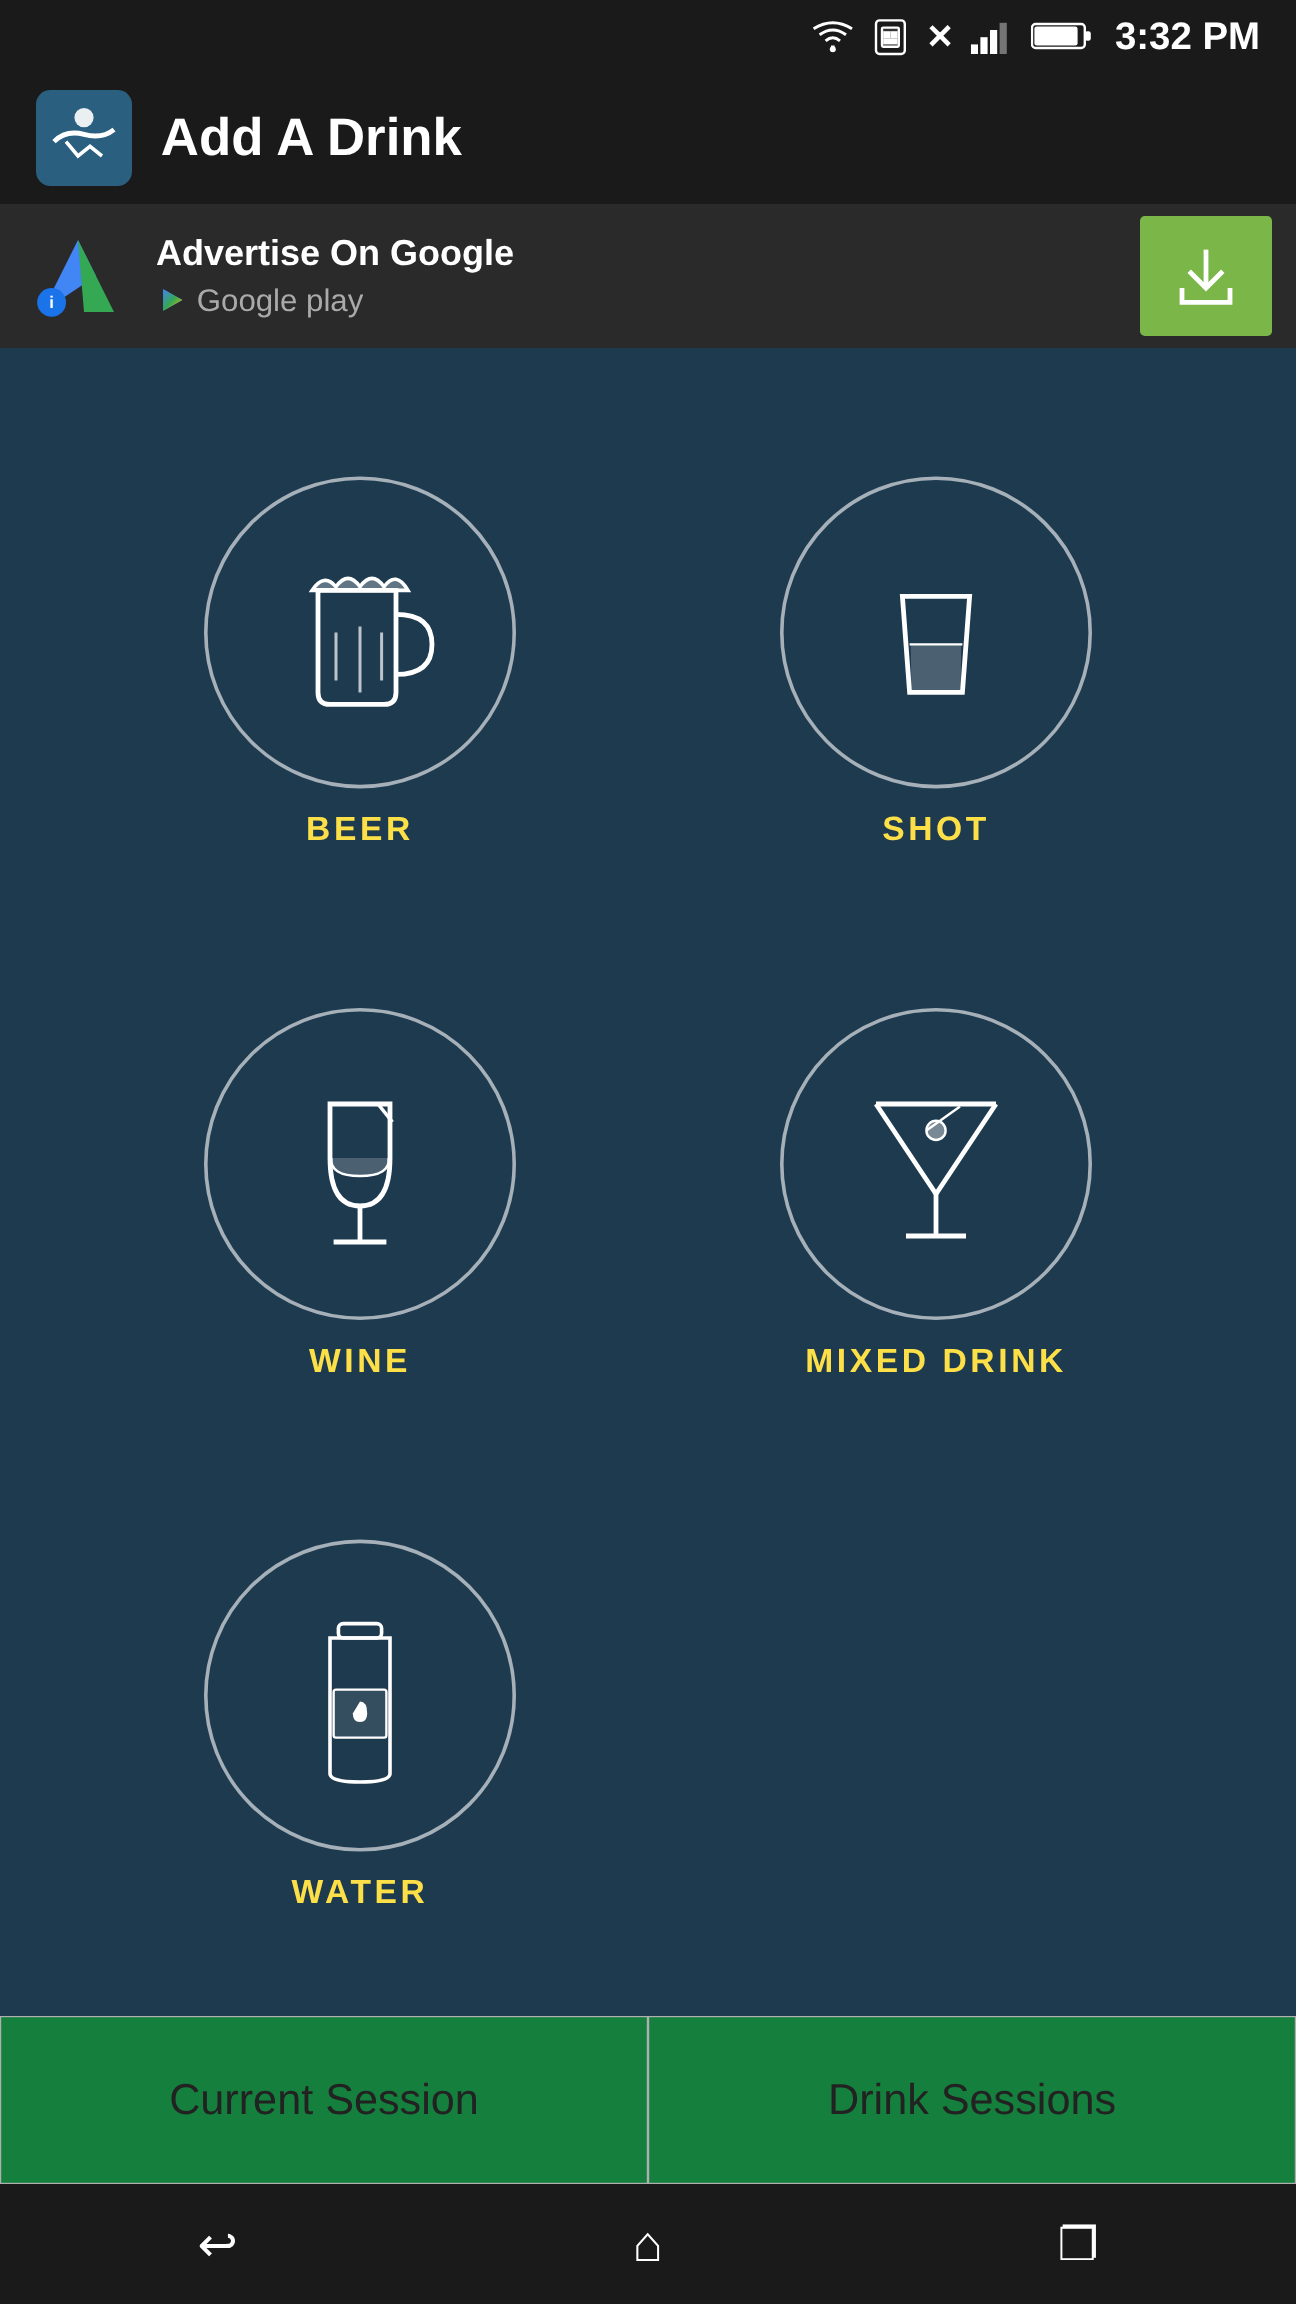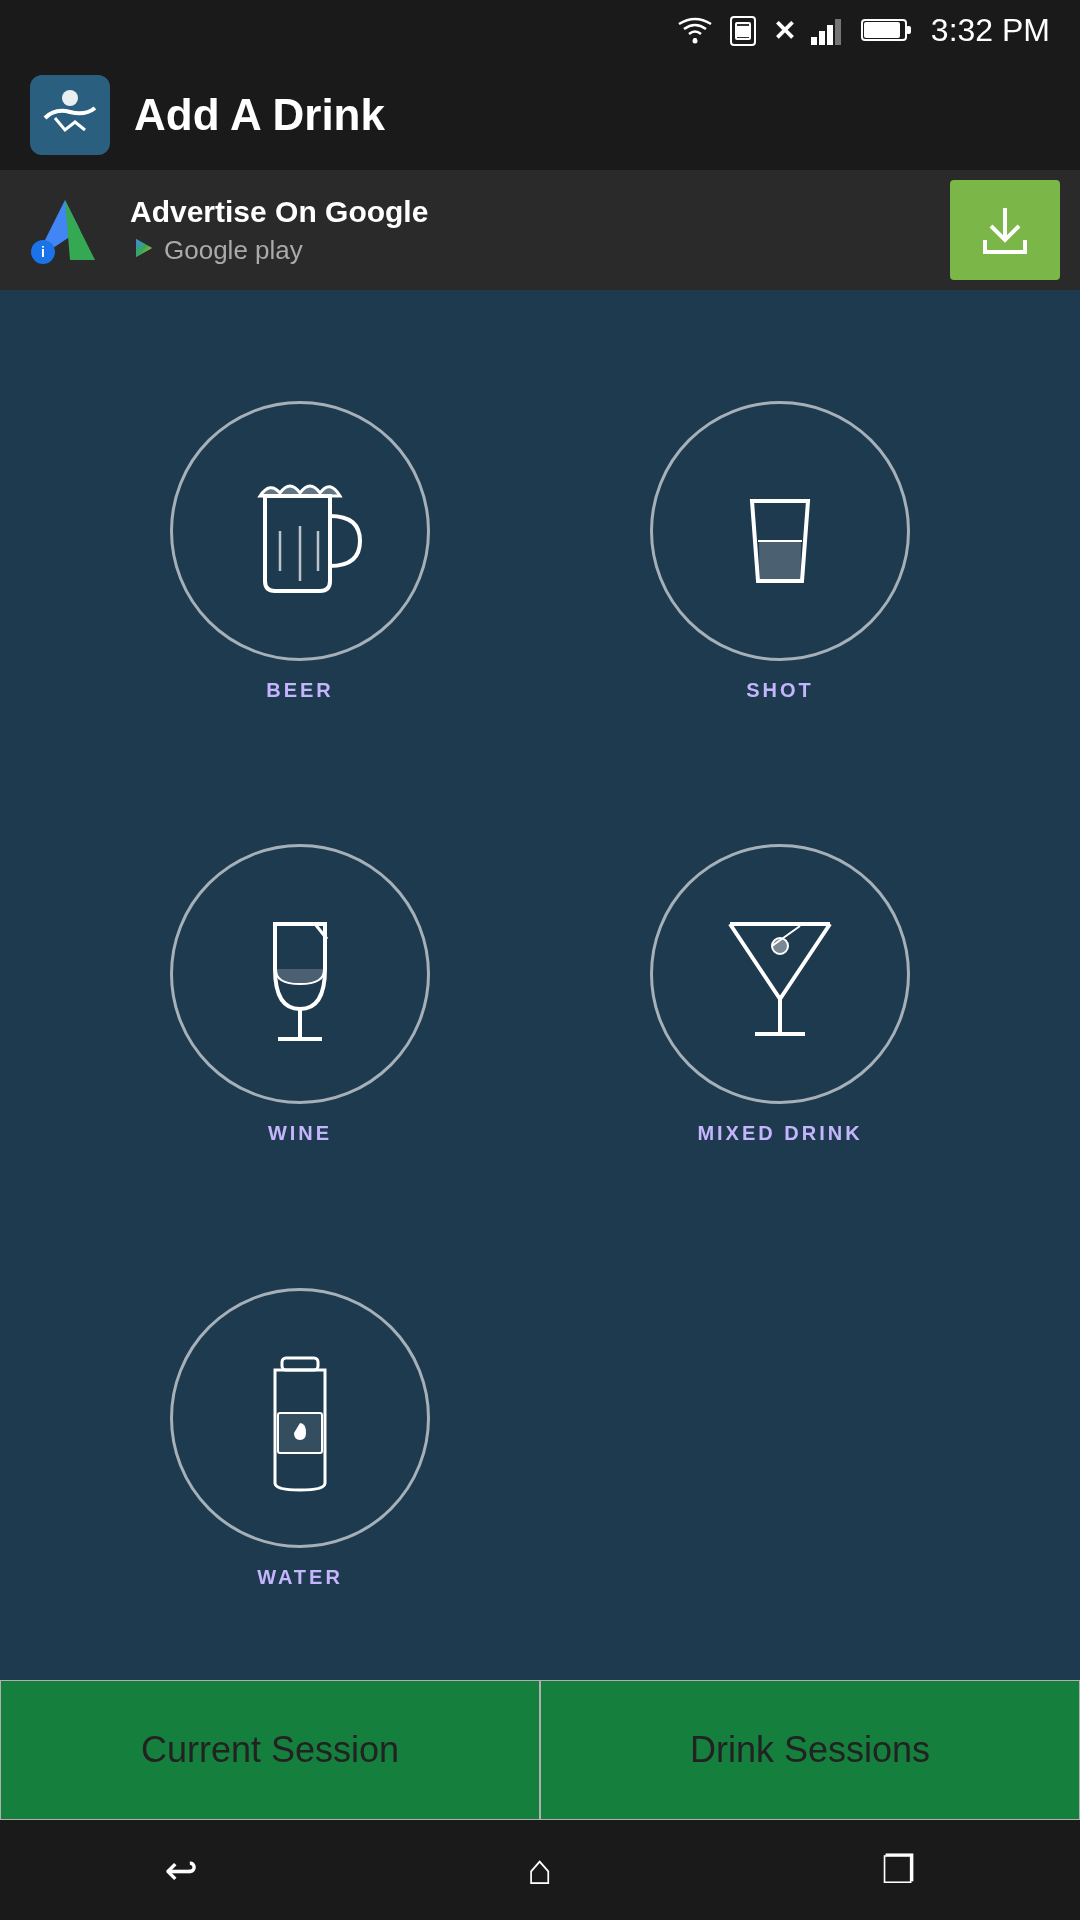--- a/index.html
+++ b/index.html
@@ -26,21 +26,21 @@
       flex-shrink: 0;
     }
     .status-icons {
       display: flex;
       align-items: center;
       gap: 14px;
     }
     .status-time {
       color: white;
       font-size: 32px;
-      font-weight: normal;
+      font-weight: bold;
     }
 
     
     .app-bar {
       background: #1a1a1a;
       height: 110px;
       display: flex;
       align-items: center;
       padding: 0 30px;
       gap: 24px;
@@ -86,21 +86,21 @@
     .ad-text-area {
       flex: 1;
     }
     .ad-title {
       color: white;
       font-size: 30px;
       font-weight: 700;
     }
     .ad-subtitle {
       display: flex;
-      align-items: flex-start;
+      align-items: center;
       gap: 8px;
       margin-top: 6px;
     }
     .ad-subtitle-text {
       color: #aaa;
       font-size: 26px;
     }
     .ad-download-btn {
       width: 110px;
       height: 100px;
@@ -138,22 +138,22 @@
       height: 260px;
       border-radius: 50%;
       border: 3px solid rgba(255,255,255,0.6);
       display: flex;
       align-items: center;
       justify-content: center;
       background: transparent;
     }
 
     .drink-label {
-      color: #c4b5fd;
-      font-size: 20px;
+      color: #fde047;
+      font-size: 28px;
       font-weight: 600;
       letter-spacing: 3px;
       text-transform: uppercase;
     }
 
     
     .bottom-tabs {
       display: flex;
       height: 140px;
       flex-shrink: 0;

